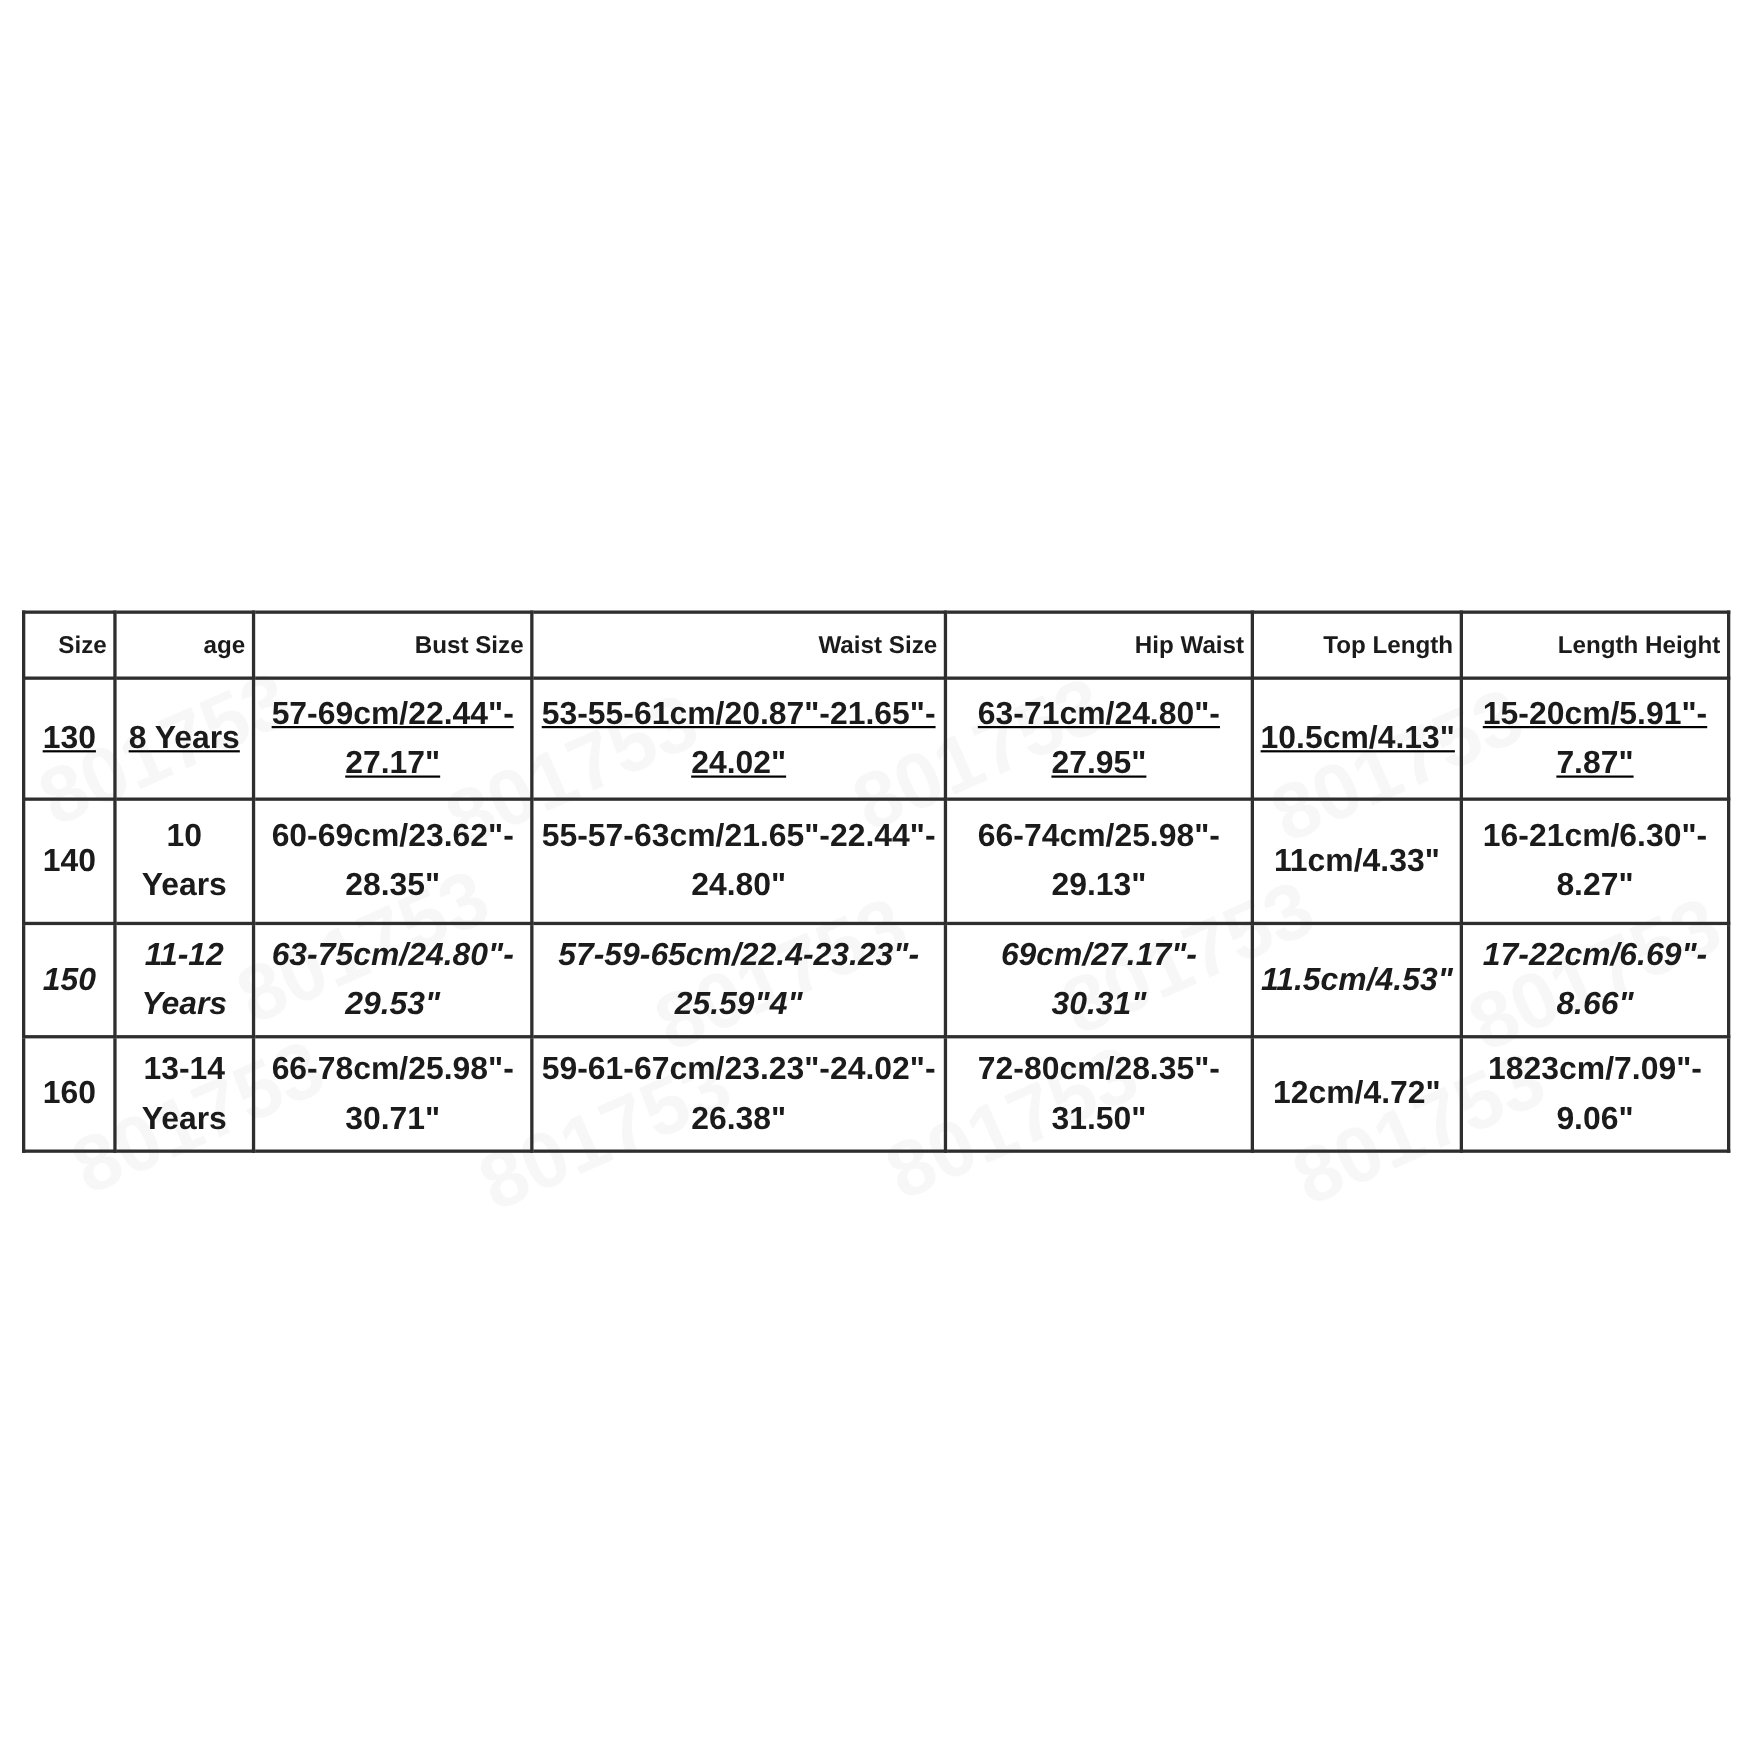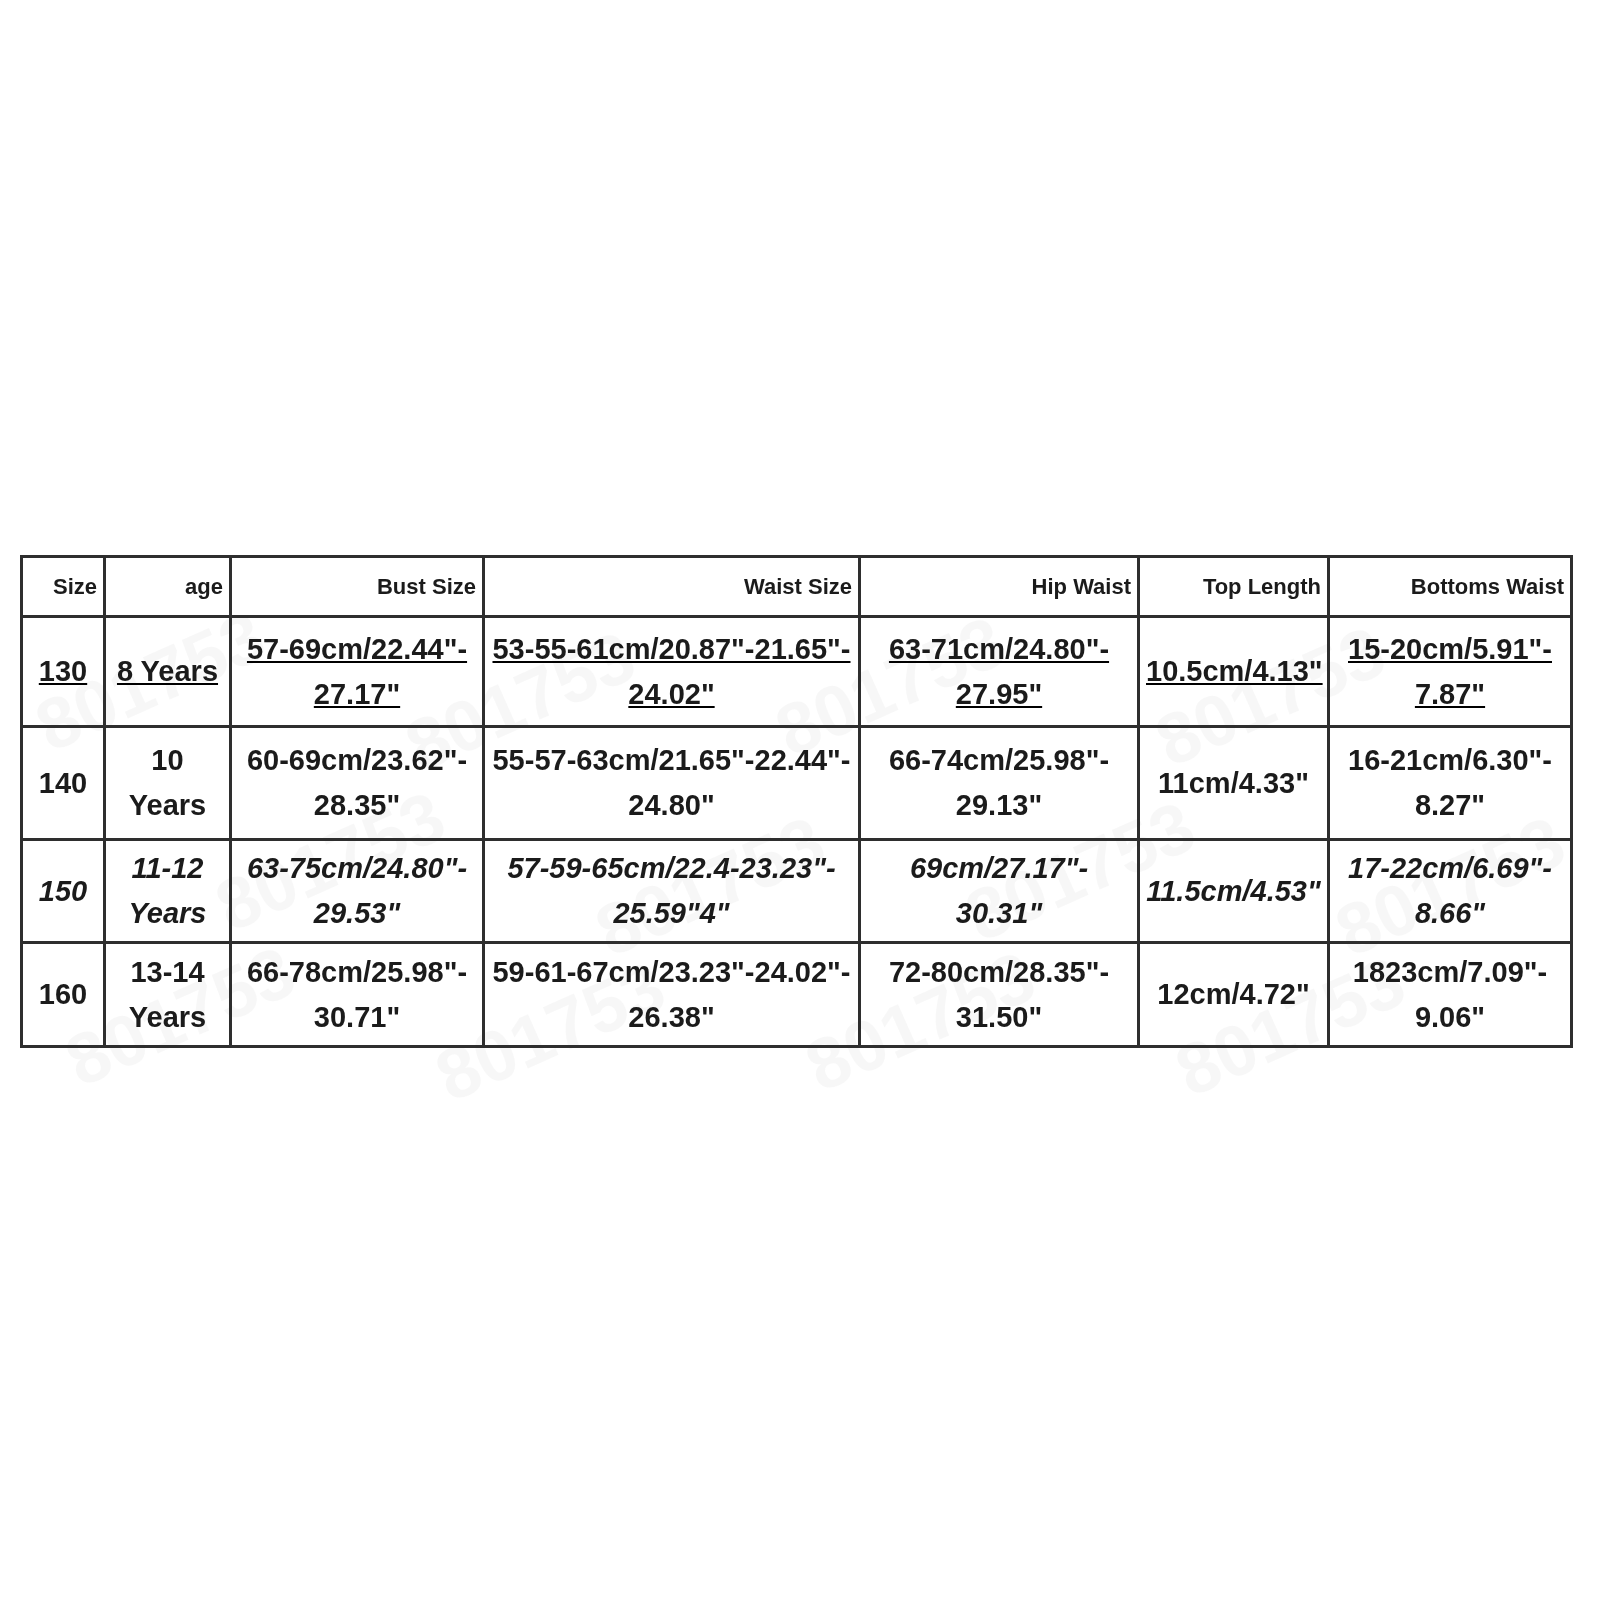--- a/index.html
+++ b/index.html
@@ -111,21 +111,21 @@
     <col style="width:243px">
   </colgroup>
   <thead>
     <tr>
       <th>Size</th>
       <th>age</th>
       <th>Bust Size</th>
       <th>Waist Size</th>
       <th>Hip Waist</th>
       <th>Top Length</th>
-      <th>Bottoms Waist</th>
+      <th>Length Height</th>
     </tr>
   </thead>
   <tbody>
     <tr>
       <td>130</td>
       <td>8 Years</td>
       <td>57-69cm/22.44"-
 27.17"</td>
       <td>53-55-61cm/20.87"-21.65"-
 24.02"</td>

